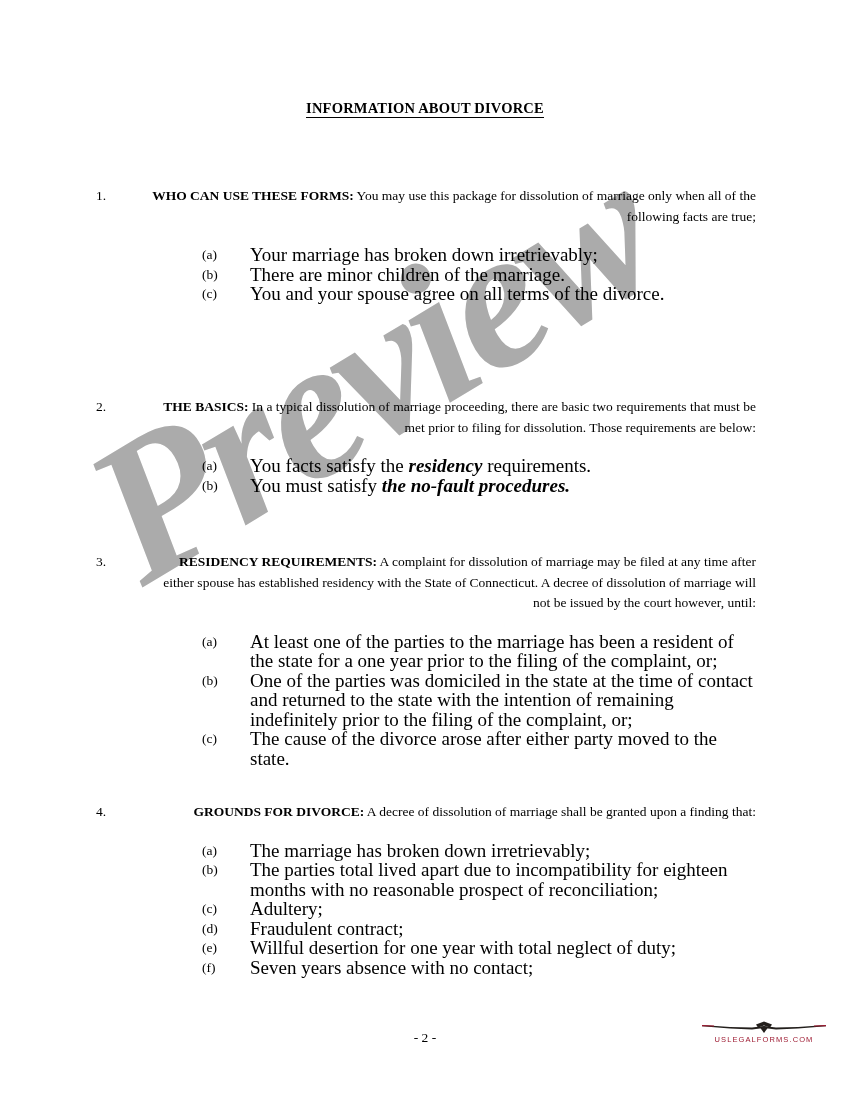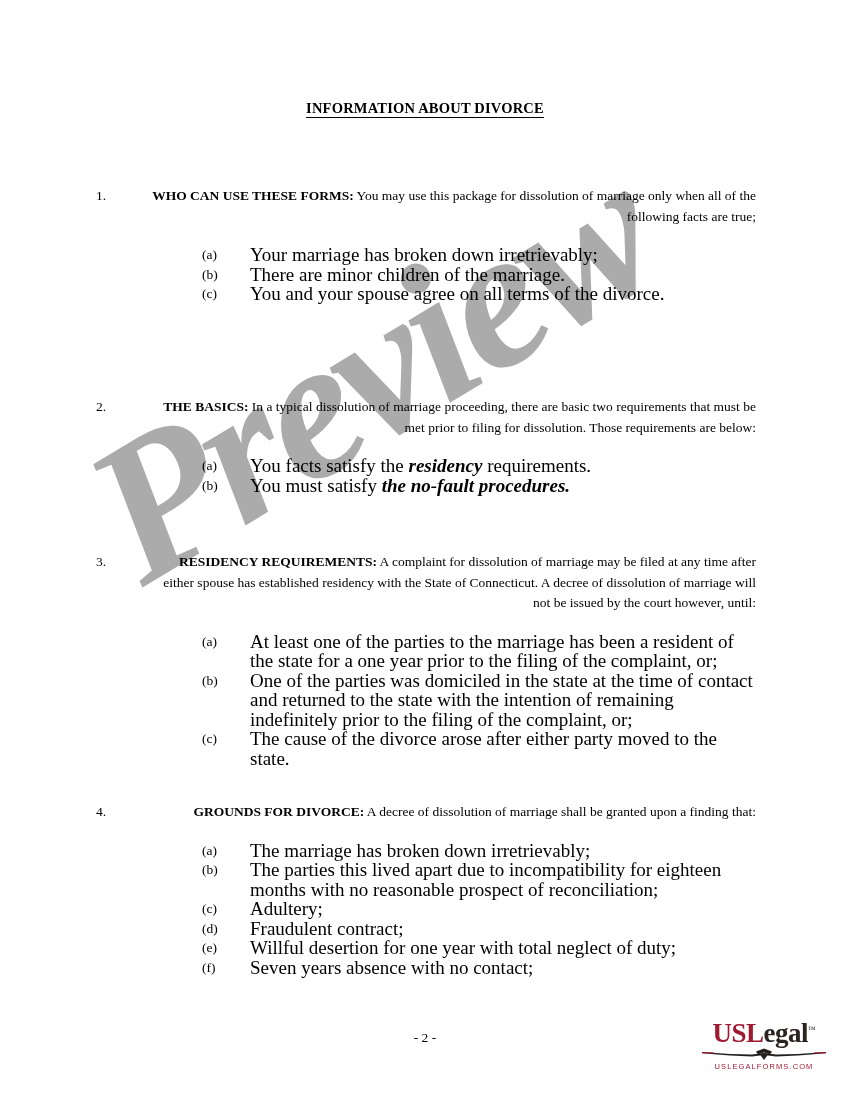--- a/index.html
+++ b/index.html
@@ -237,21 +237,21 @@
         <div class="sec-num">4.</div>
         <div class="sec-body"><b>GROUNDS FOR DIVORCE:</b><span>  A decree of dissolution of marriage shall be granted upon a finding that:</span></div>
       </div>
       <div class="sublist">
         <div class="subitem">
           <div class="sub-label">(a)</div>
           <div class="sub-text">The marriage has broken down irretrievably;</div>
         </div>
         <div class="subitem">
           <div class="sub-label">(b)</div>
-          <div class="sub-text">The parties this lived apart due to incompatibility for eighteen months with no reasonable prospect of reconciliation;</div>
+          <div class="sub-text">The parties total lived apart due to incompatibility for eighteen months with no reasonable prospect of reconciliation;</div>
         </div>
         <div class="subitem">
           <div class="sub-label">(c)</div>
           <div class="sub-text">Adultery;</div>
         </div>
         <div class="subitem">
           <div class="sub-label">(d)</div>
           <div class="sub-text">Fraudulent contract;</div>
         </div>
         <div class="subitem">
@@ -261,21 +261,20 @@
         <div class="subitem">
           <div class="sub-label">(f)</div>
           <div class="sub-text">Seven years absence with no contact;</div>
         </div>
       </div>
     </div>
 
     <div id="page-number">- 2 -</div>
 
     <div id="logo">
-      <div id="logo-wordmark"><span class="logo-red">US</span><span class="logo-red">L</span><span class="logo-dark">egal</span><span id="logo-tm">™</span></div>
       <div id="logo-eagle">
         <svg width="128" height="13" viewBox="0 0 128 13" xmlns="http://www.w3.org/2000/svg">
           <path d="M2 4 L30 6 L52 6.6 L64 5 L76 6.6 L98 6 L126 4 L126 5.2 L98 7.6 L76 8.4 L64 7 L52 8.4 L30 7.6 L2 5.2 Z" fill="#231f1c"></path>
           <path d="M2 4 L14 4.6 L14 5.6 L2 5.2 Z" fill="#9e1b32"></path>
           <path d="M126 4 L114 4.6 L114 5.6 L126 5.2 Z" fill="#9e1b32"></path>
           <path d="M56 3.4 L64 0.6 L72 3.4 L70 6.4 L64 4.4 L58 6.4 Z" fill="#231f1c"></path>
           <path d="M60 6.6 L64 5.2 L68 6.6 L64 12 Z" fill="#231f1c"></path>
         </svg>
       </div>
       <div id="logo-domain">USLEGALFORMS.COM</div>

